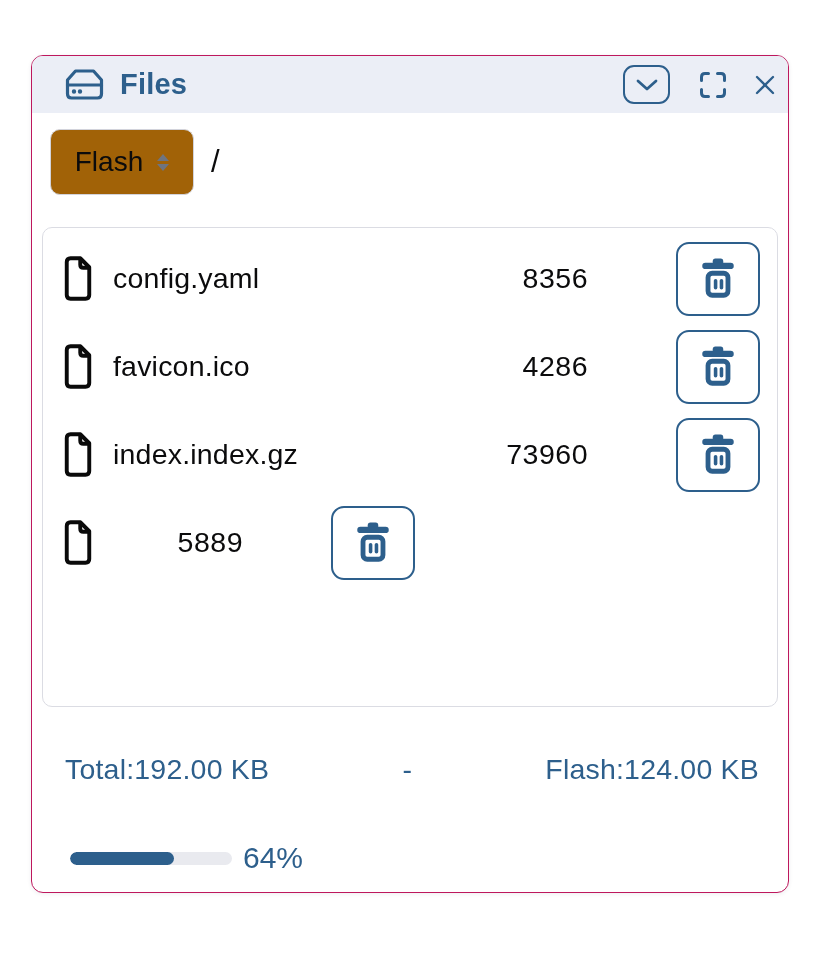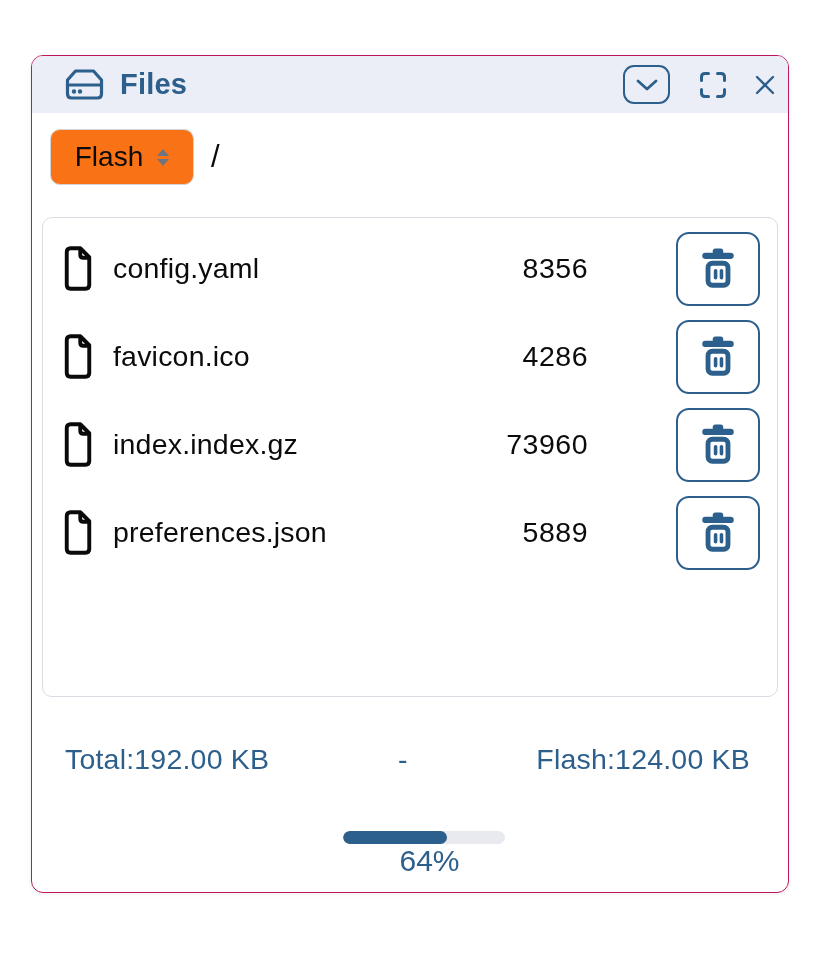--- a/index.html
+++ b/index.html
@@ -34,21 +34,21 @@
     color:var(--accent);cursor:pointer;padding:0;flex:none;
   }
   .fullscreen-btn{margin-left:30px;width:26px;height:26px;display:flex;align-items:center;
     justify-content:center;background:none;border:none;padding:0;color:var(--accent);cursor:pointer;flex:none;}
   .close-btn{margin-left:28px;width:22px;height:22px;display:flex;align-items:center;
     justify-content:center;background:none;border:none;padding:0;color:var(--accent);cursor:pointer;flex:none;}
 
   .bodyc{padding:16px 10px 0;}
   .toolbar{display:flex;align-items:center;margin-left:8px;}
   .fs-select{
-    width:144px;height:56px;border:1.5px solid #d2d3db;border-radius:10px;background:#f97316;
+    width:144px;height:66px;border:1.5px solid #d2d3db;border-radius:10px;background:#a16207;
     display:flex;align-items:center;justify-content:center;gap:14px;
     font-size:28px;color:var(--text);cursor:pointer;
   }
   .spinner{display:flex;flex-direction:column;gap:3px;align-items:center;color:#6e7480;}
   .path-label{font-size:31px;margin-left:17px;}
 
   .file-list{
     margin-top:32px;height:480px;border:1.5px solid var(--border);border-radius:10px;
     padding:13px 17px;background:#fff;
   }
@@ -57,23 +57,23 @@
   .file-name{font-size:28.5px;flex:1;letter-spacing:.2px;}
   .file-size{width:130px;text-align:right;font-size:28.5px;letter-spacing:.5px;}
   .trash-btn{
     margin-left:88px;width:84px;height:74px;border:2px solid var(--accent);border-radius:13px;
     background:#fff;display:flex;align-items:center;justify-content:center;
     color:var(--accent);cursor:pointer;padding:0;flex:none;
   }
 
   .storage-row{
     display:flex;justify-content:space-between;align-items:baseline;
-    margin:46px 28px 0 23px;font-size:28.5px;color:var(--accent);letter-spacing:.2px;gap:24px;
-  }
-  .progress-row{display:flex;align-items:center;margin:55px 0 0 28px;flex-direction:column;}
+    margin:46px 19px 0 23px;font-size:28.5px;color:var(--accent);letter-spacing:.2px;gap:24px;
+  }
+  .progress-row{display:flex;align-items:center;margin:55px 0 0 28px;}
   .progress-track{width:162px;height:13px;border-radius:6.5px;background:var(--track);
     position:relative;overflow:hidden;flex:none;}
   .progress-fill{position:absolute;left:0;top:0;bottom:0;background:var(--accent);border-radius:6.5px;}
   .progress-label{margin-left:11px;font-size:30px;color:var(--accent);}
   .ok-link{margin:41px 0 0 23px;font-size:30px;color:var(--accent);display:inline-block;}
 </style>
 </head>
 <body>
 
 <div class="panel">
@@ -197,21 +197,20 @@
             </span>
           </button>
         </div>
         <div class="file-row">
           <span class="file-icon">
             <svg viewBox="0 0 24 30" width="36" height="47" fill="none" stroke="currentColor" stroke-width="2.6" stroke-linejoin="round" stroke-linecap="round">
               <path d="M13.5 1.5 H7 Q4.5 1.5 4.5 4 V26 Q4.5 28.5 7 28.5 H17 Q19.5 28.5 19.5 26 V7.5 Z"></path>
               <path d="M13.5 1.8 V5.8 Q13.5 7.8 15.5 7.8 H19.2"></path>
             </svg>
           </span>
-          <span class="file-name">preferences.json</span>
           <span class="file-size">5889</span>
           <button class="trash-btn">
             <span style="display:flex;">
               <svg viewBox="0 0 36 40" width="38" height="42" fill="none">
                 <rect x="13" y="0.5" width="10" height="7" rx="2.5" fill="currentColor"></rect>
                 <rect x="3" y="4.5" width="30" height="6" rx="3" fill="currentColor"></rect>
                 <rect x="8.5" y="14.5" width="19" height="21" rx="4" stroke="currentColor" stroke-width="4.6"></rect>
                 <rect x="14" y="20" width="3.4" height="10" rx="1.7" fill="currentColor"></rect>
                 <rect x="19.6" y="20" width="3.4" height="10" rx="1.7" fill="currentColor"></rect>
               </svg>

